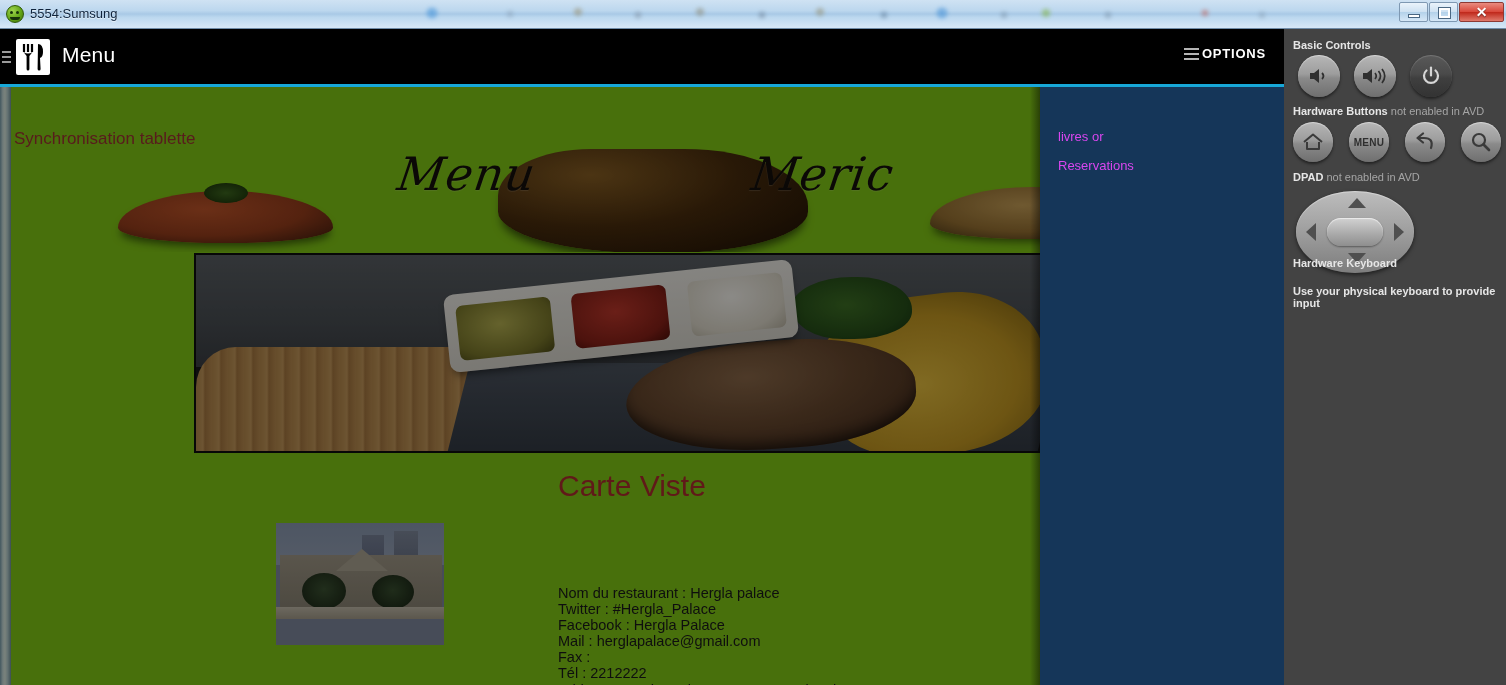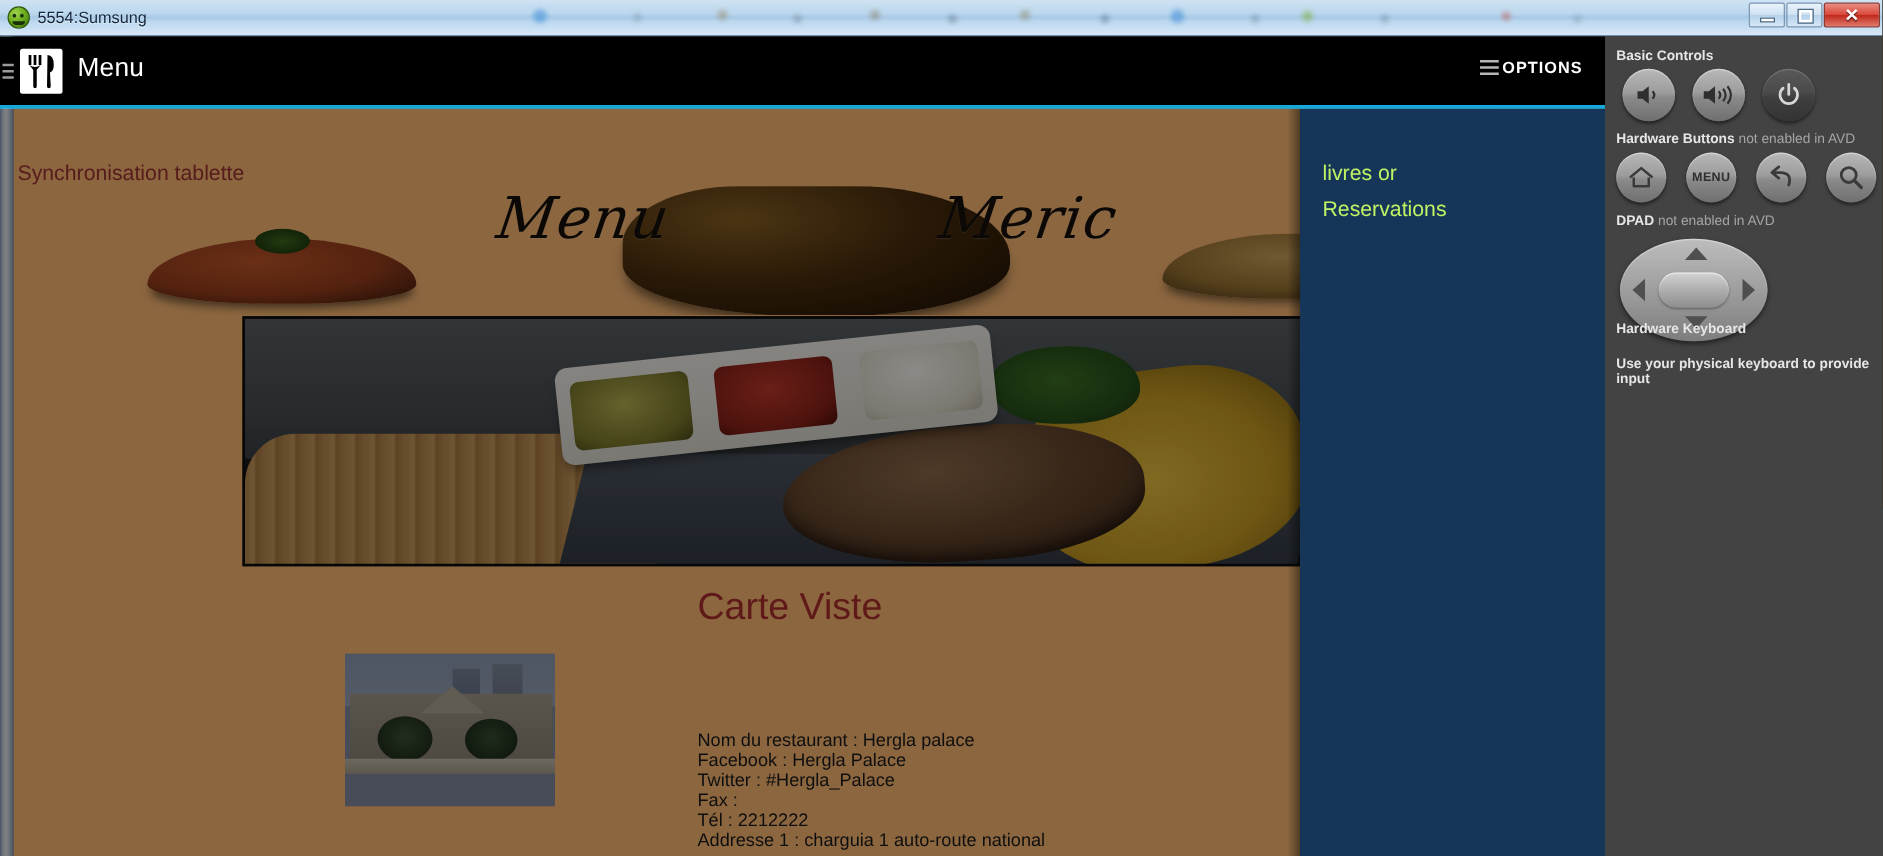--- a/index.html
+++ b/index.html
@@ -128,21 +128,21 @@
     font-size: 13px; font-weight: bold; color: #fff; letter-spacing: .8px;
   }
   .accentline {
     position: absolute; left: 0; top: 55px; width: 1284px; height: 3px;
     background: #17a8d8; z-index: 6;
   }
 
   
   .page {
     position: absolute; left: 0; top: 58px; width: 1192px; height: 598px;
-    background: #fdba74; overflow: hidden;
+    background: #84cc16; overflow: hidden;
   }
   .sync-label {
     position: absolute; left: 14px; top: 42px;
     font-size: 17px; color: #a03434;
   }
   .banner {
     position: absolute; left: 0; top: 52px; width: 1284px; height: 113px;
     overflow: hidden;
   }
   .banner-food {
@@ -286,21 +286,21 @@
     position: absolute; right: 0; top: 58px; width: 244px; height: 598px;
     background: #153659; z-index: 5;
   }
   .drawer-shadow {
     position: absolute; right: 244px; top: 58px; width: 10px; height: 598px;
     background: linear-gradient(to left, rgba(0,0,0,.42), rgba(0,0,0,0));
     z-index: 5;
   }
   .drawer-item {
     position: absolute; left: 18px;
-    font-size: 17px; color: #bef264;
+    font-size: 13px; color: #d946ef;
   }
   .drawer-item-0 { top: 42px; }
   .drawer-item-1 { top: 71px; }
 
   
   .panel {
     position: absolute; left: 1284px; top: 29px; width: 222px; height: 656px;
     background: #434343;
   }
   .panel-head {
@@ -411,22 +411,23 @@
         <span class="cp-palace"></span>
         <span class="cp-ped"></span>
         <span class="cp-tree1"></span>
         <span class="cp-tree2"></span>
         <span class="cp-wall"></span>
         <span class="cp-water"></span>
       </div>
 
       <div class="card-lines">
         <div>Nom du restaurant : Hergla palace</div>
+        <div>Twitter : #Hergla_Palace</div>
         <div>Facebook : Hergla Palace</div>
-        <div>Twitter : #Hergla_Palace</div>
+        <div>Mail : herglapalace@gmail.com</div>
         <div>Fax :</div>
         <div>Tél : 2212222</div>
         <div>Addresse 1 : charguia 1 auto-route national</div>
 
       </div>
     </div>
 
     <div class="scrim"></div>
 
     <div class="drawer-shadow"></div>

